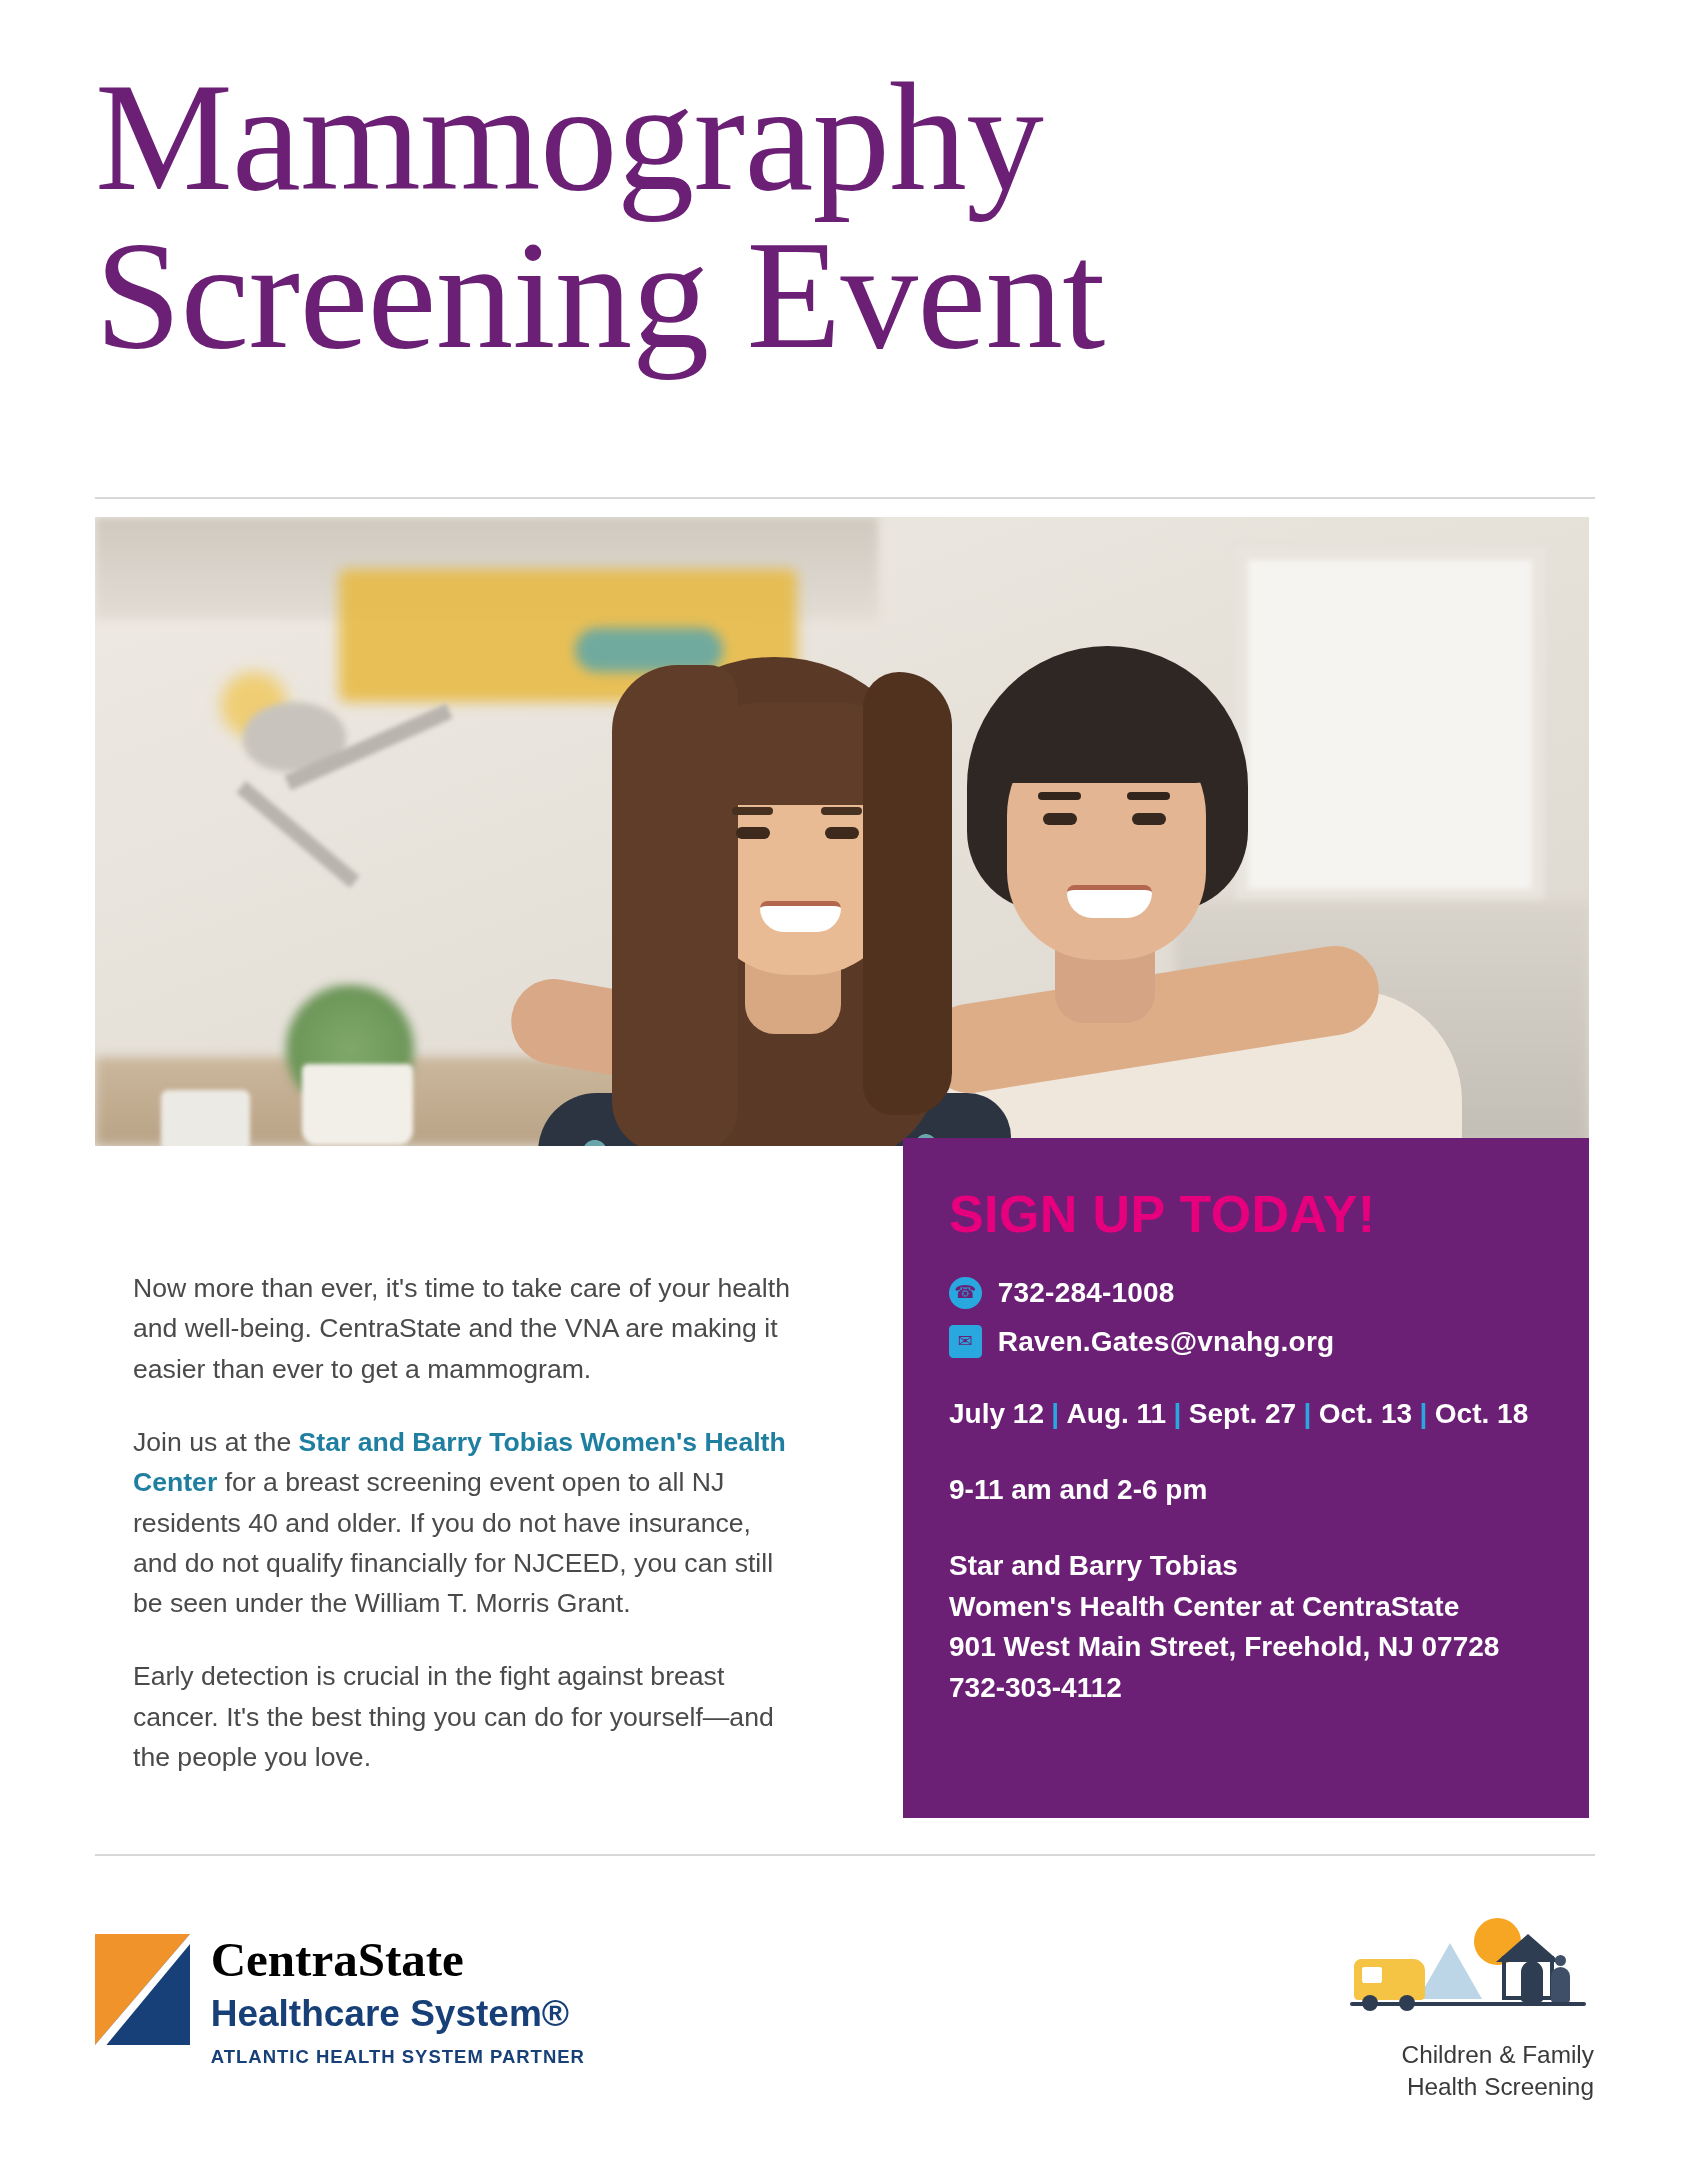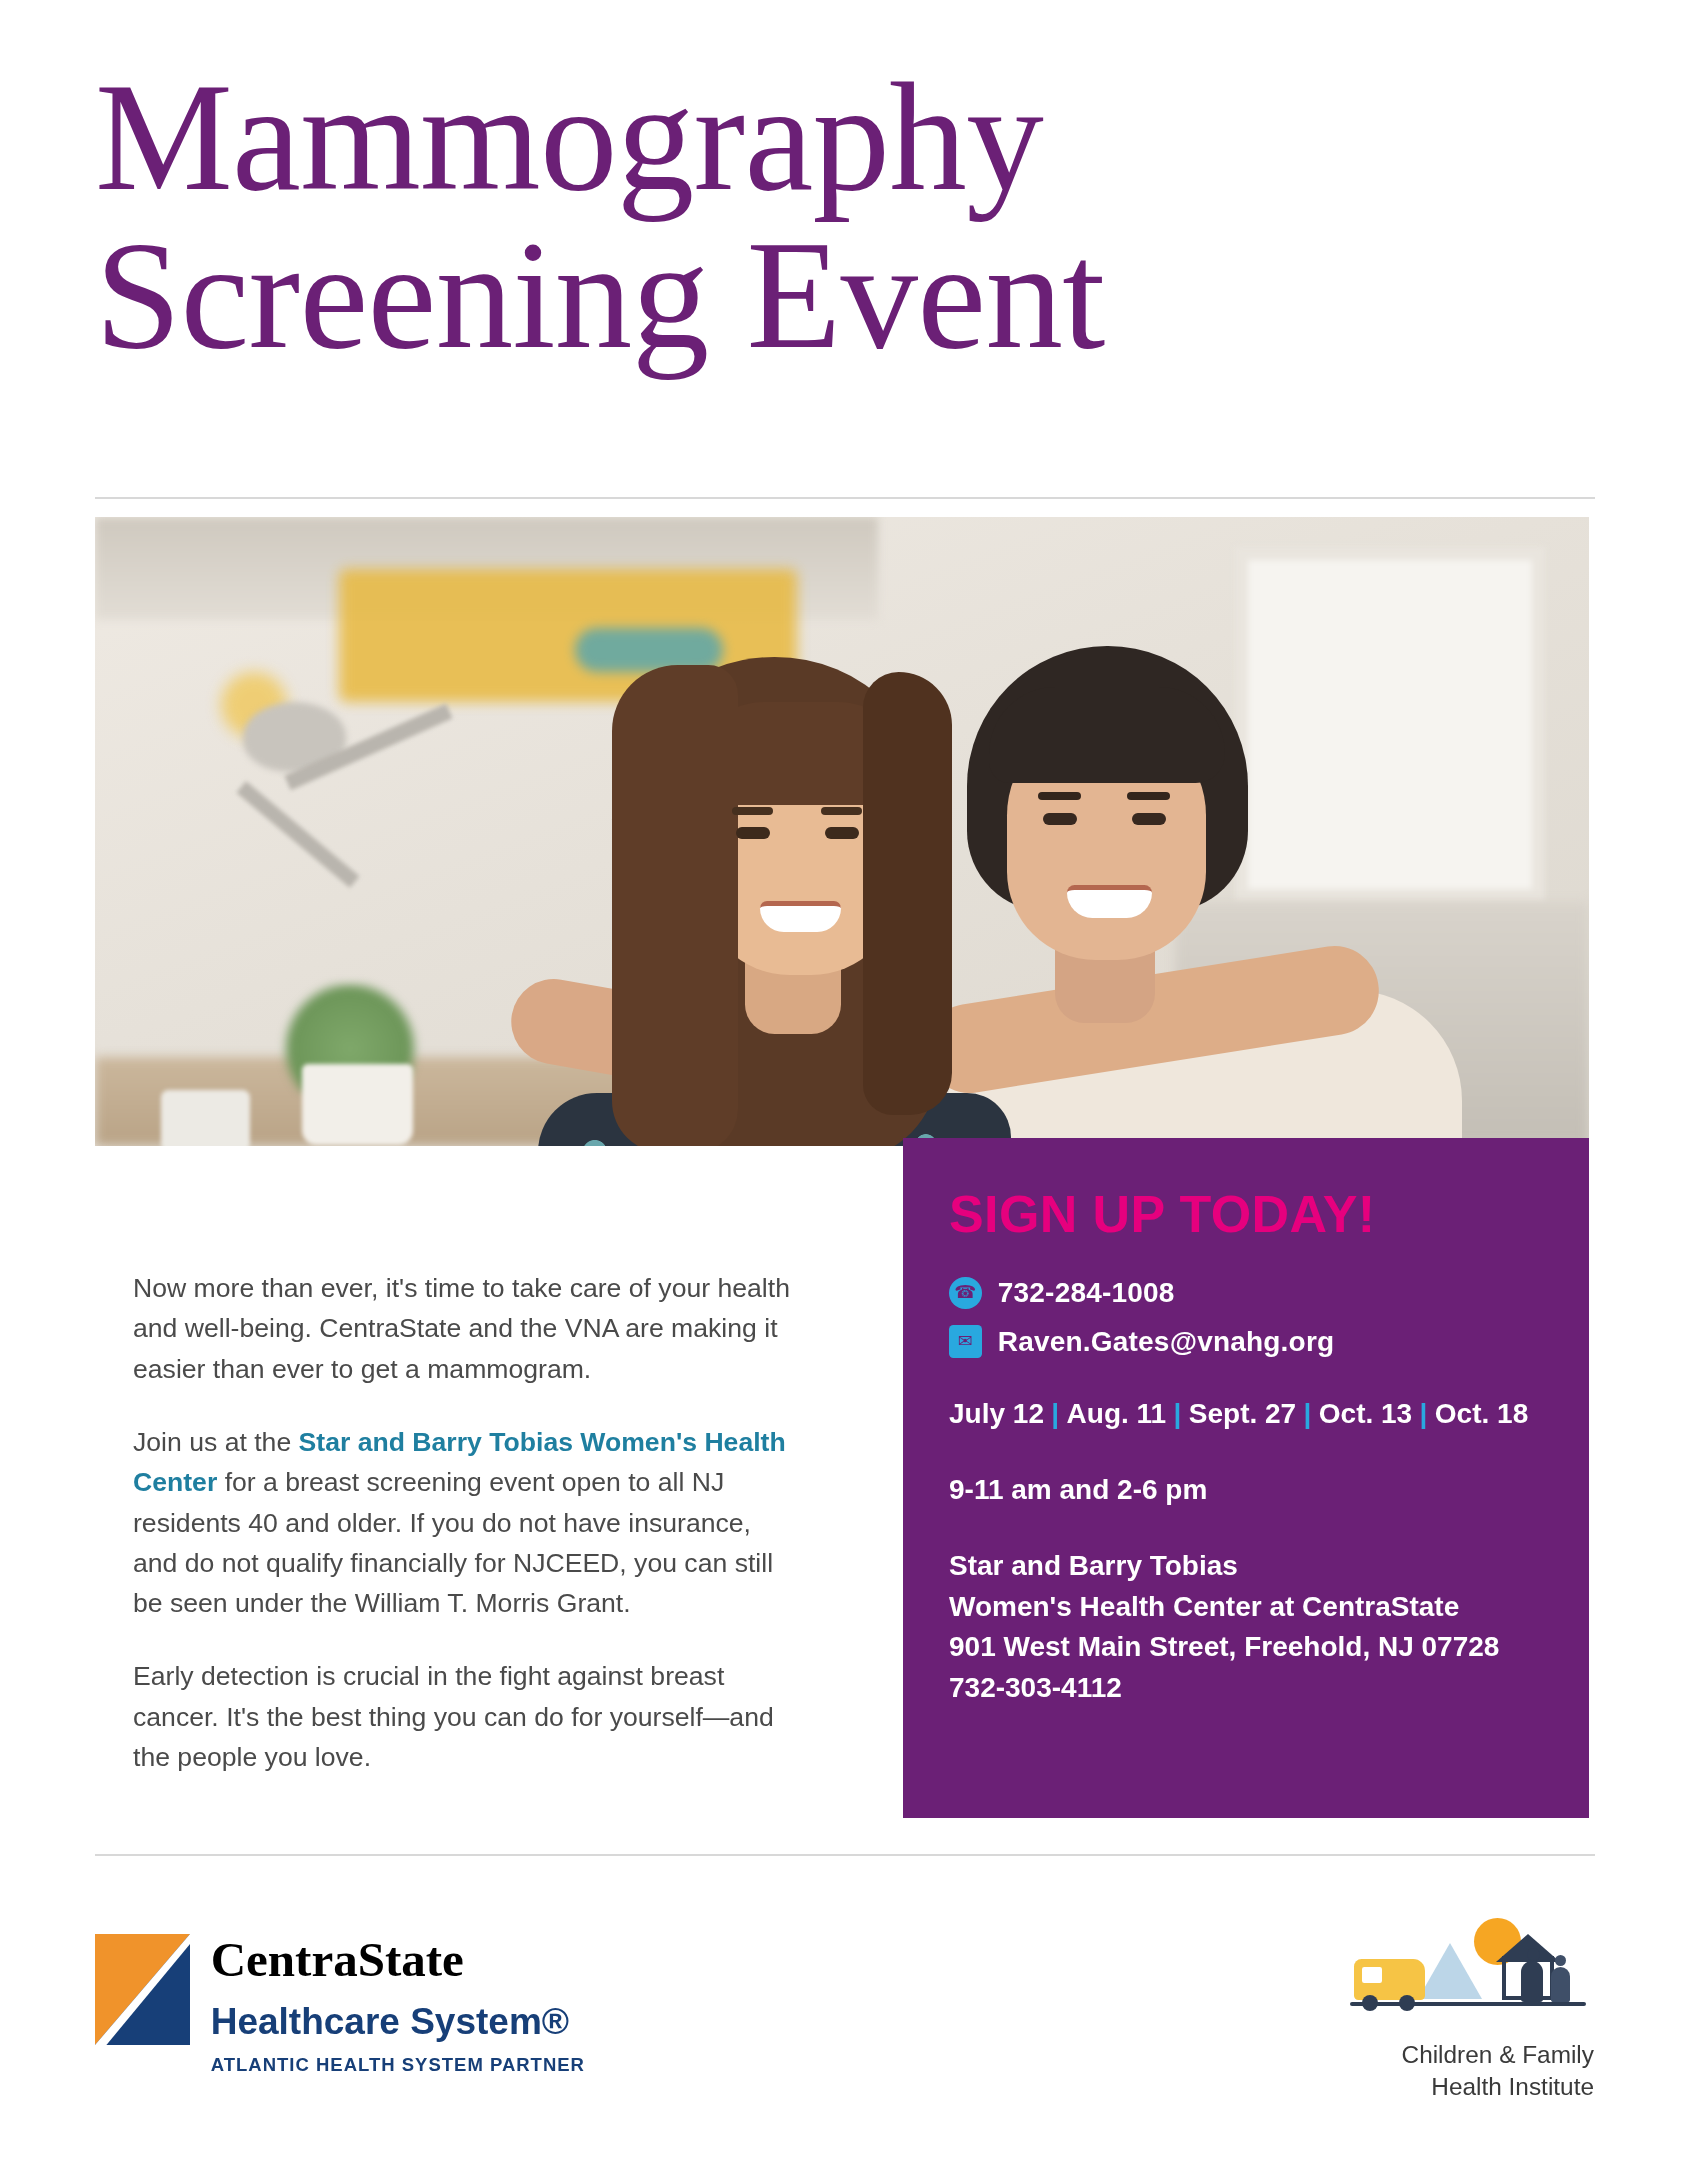--- a/index.html
+++ b/index.html
@@ -404,21 +404,21 @@
     font-size: 49px;
     color: #000000;
     font-weight: bold;
     line-height: 1.05;
   }
   .cs-text .l2 {
     font-size: 37px;
     color: #173f78;
     font-weight: bold;
     line-height: 1.2;
-    margin-top: 15px;
+    margin-top: 7px;
   }
   .cs-text .l3 {
     font-size: 18.5px;
     color: #173f78;
     font-weight: bold;
     letter-spacing: 1px;
     margin-top: 8.9px;
   }
 
   .logo-cfhi {
@@ -617,18 +617,18 @@
       <div class="cfhi-wheel1"></div>
       <div class="cfhi-wheel2"></div>
       <div class="cfhi-p1"></div>
       <div class="cfhi-head1"></div>
       <div class="cfhi-p2"></div>
       <div class="cfhi-head2"></div>
       <div class="cfhi-ground"></div>
     </div>
     <div class="cfhi-text">
       <div>Children &amp; Family</div>
-      <div>Health Institute</div>
+      <div>Health Screening</div>
     </div>
   </div>
 
 </div>
 
 
 </body></html>

